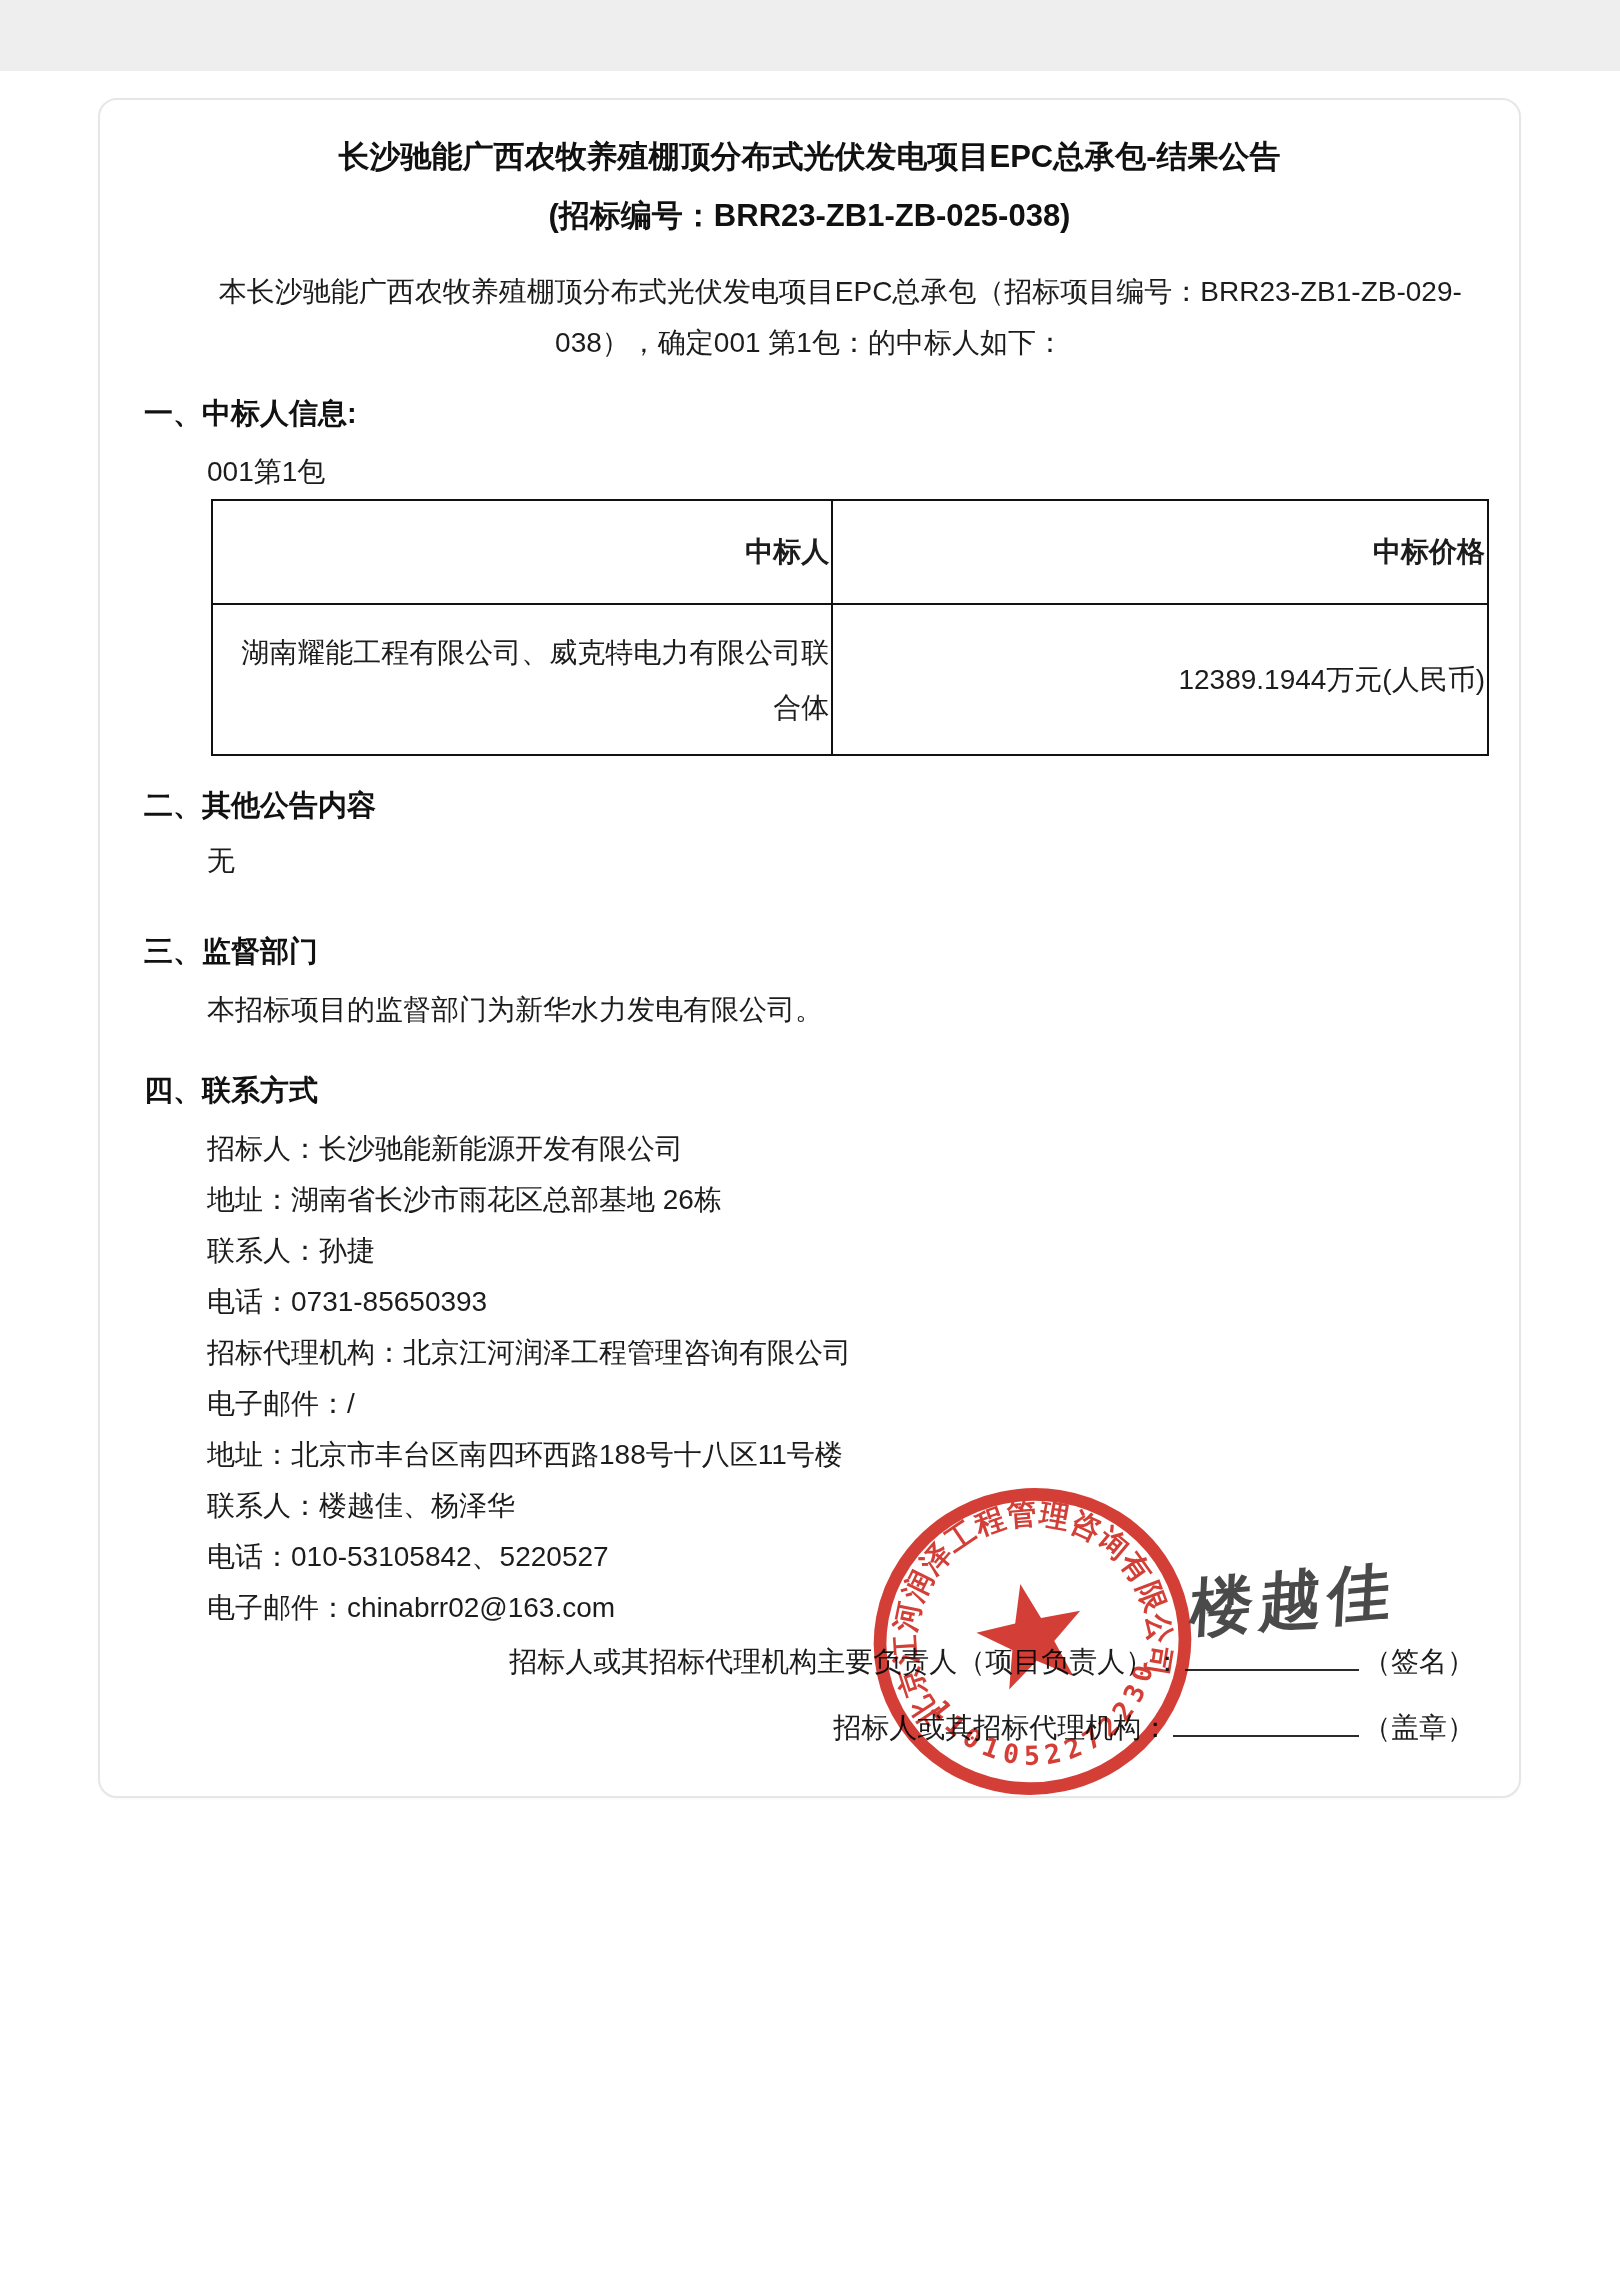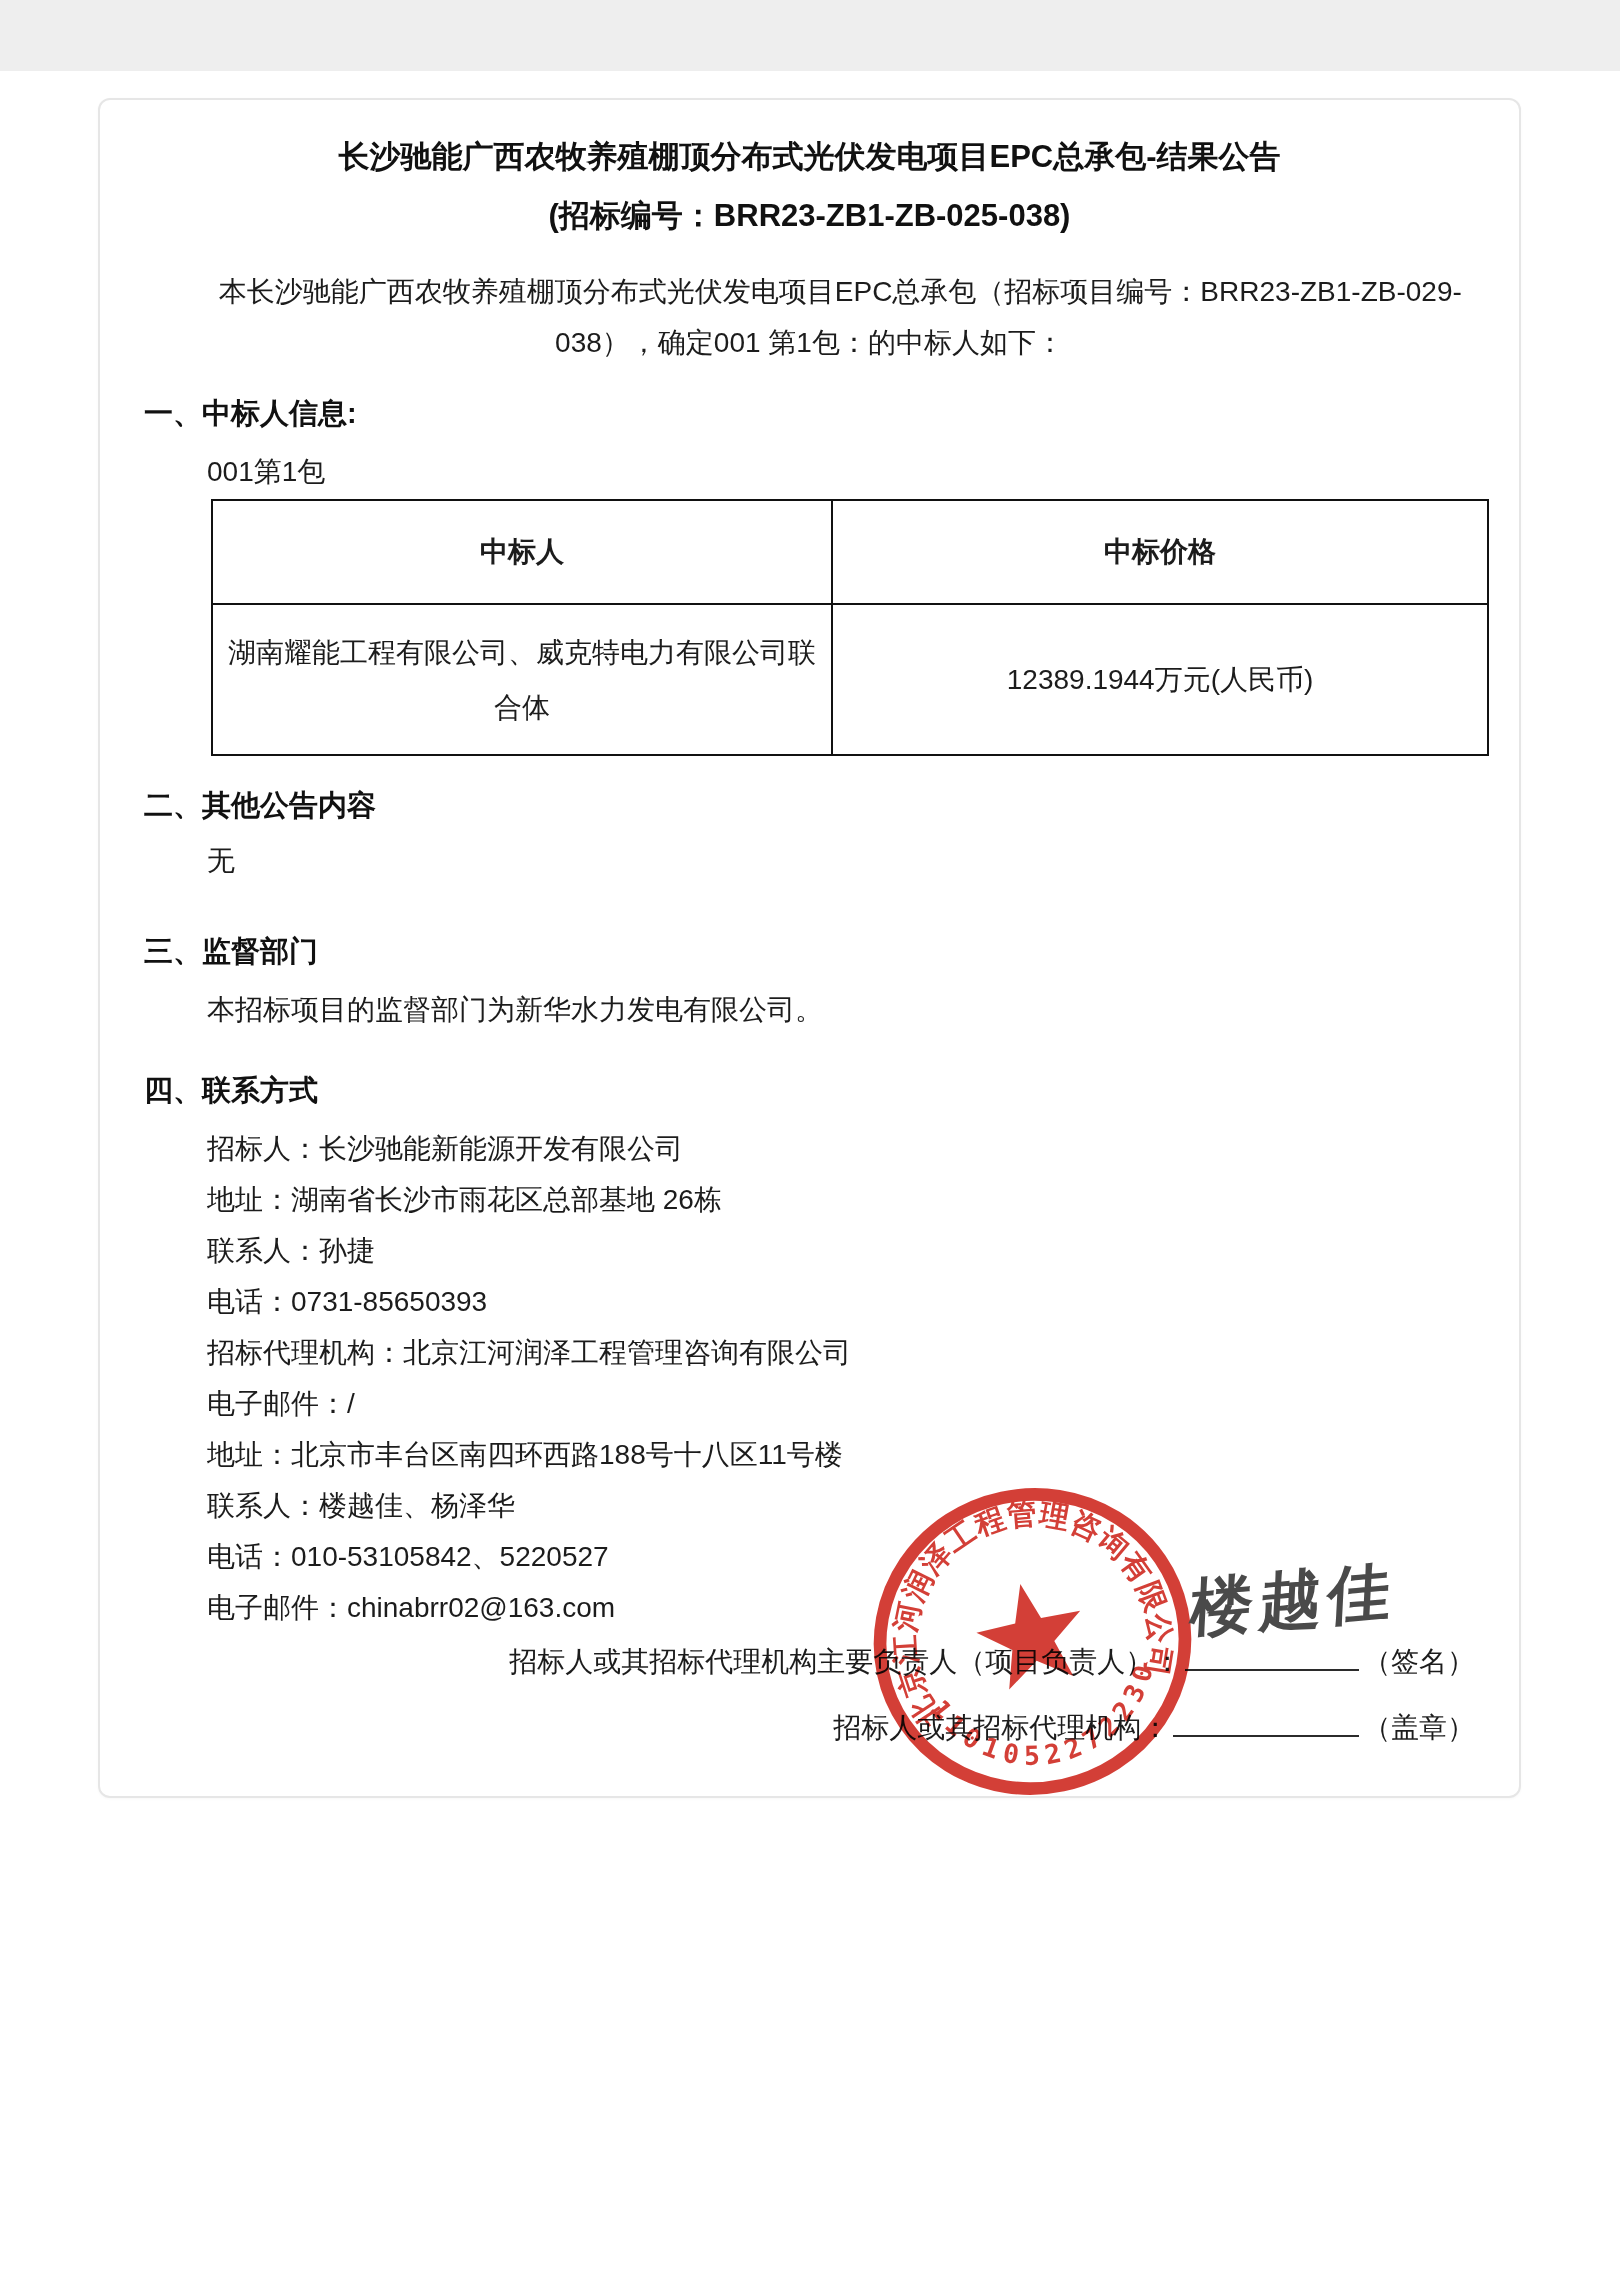--- a/index.html
+++ b/index.html
@@ -14,21 +14,21 @@
   .top-band{
     position:absolute;left:0;top:0;width:1620px;height:71px;
     background:#eeeeee;
   }
   .doc-card{
     position:absolute;left:98px;top:98px;
     width:1423px;height:1700px;
     box-sizing:border-box;
     background:#ffffff;
     border:2px solid #e6e6e6;
-    border-radius:12px;
+    border-radius:19px;
     padding:35px 44px;
     box-shadow:0 1px 2.9px rgba(0,0,0,0.03);
   }
   .doc-title{
     font-size:31px;font-weight:bold;text-align:center;
     line-height:43px;color:#111;
   }
   .doc-subtitle{
     font-size:31px;font-weight:bold;text-align:center;
     line-height:43px;color:#111;margin-top:15.7px;
@@ -57,21 +57,21 @@
   .s2-body{margin-top:7.8px;}
   .s3-body{margin-top:9.8px;}
   table.result{
     margin-left:67px;margin-top:3.9px;
     width:1278px;
     border-collapse:collapse;
     table-layout:fixed;
   }
   table.result th, table.result td{
     border:2px solid #111;
-    text-align:center;vertical-align:middle;
+    text-align:right;vertical-align:middle;
     font-size:28px;color:#1c1c1c;
     padding:0 2px;
   }
   table.result th{height:102px;font-weight:bold;border-bottom-width:2.9px;}
   table.result td{height:149px;line-height:55px;}
   table.result .col-winner{width:48.6%;}
   table.result .col-price{width:51.4%;}
   .contacts{margin-top:9.8px;}
   .contact-line{
     padding-left:63px;font-size:28px;line-height:51px;

